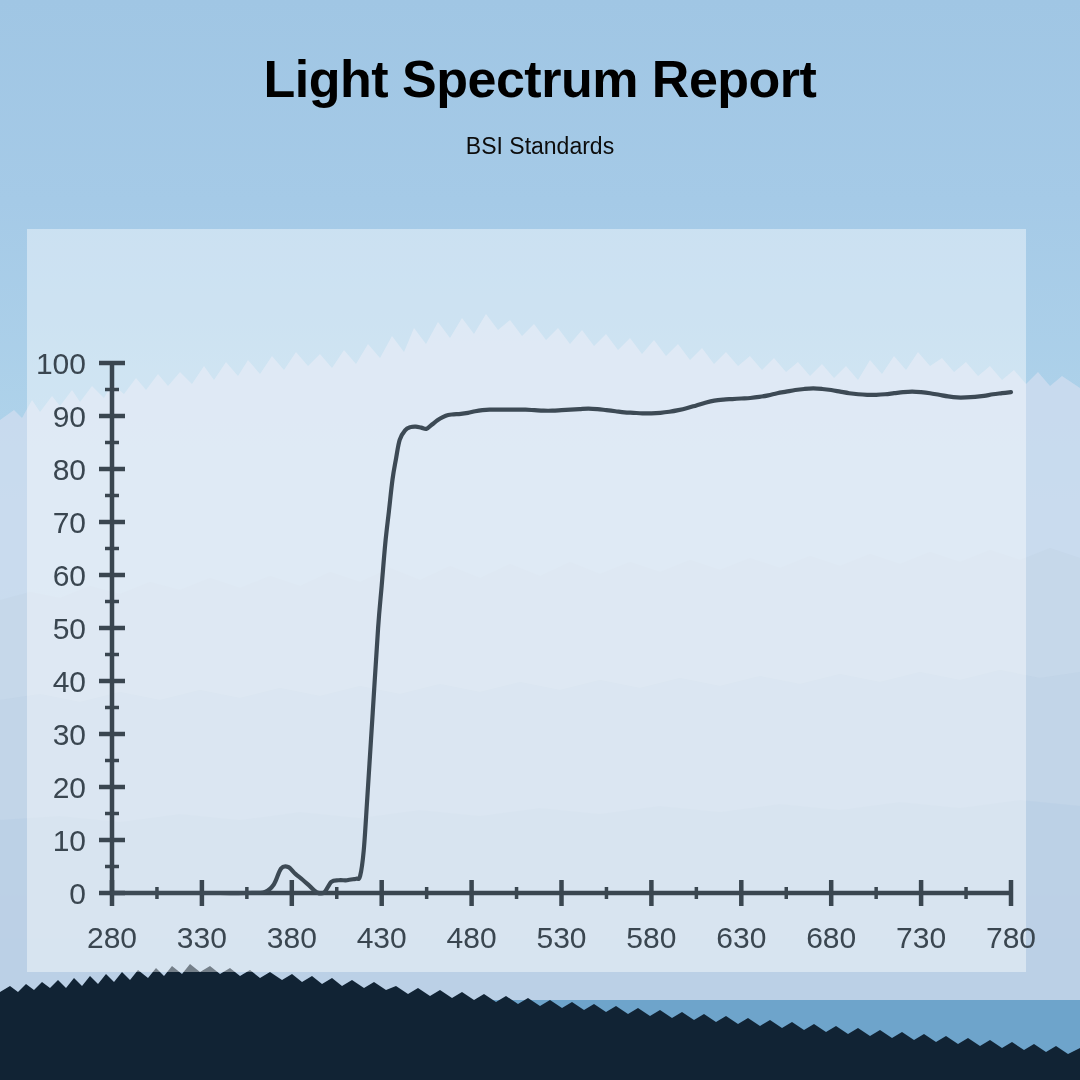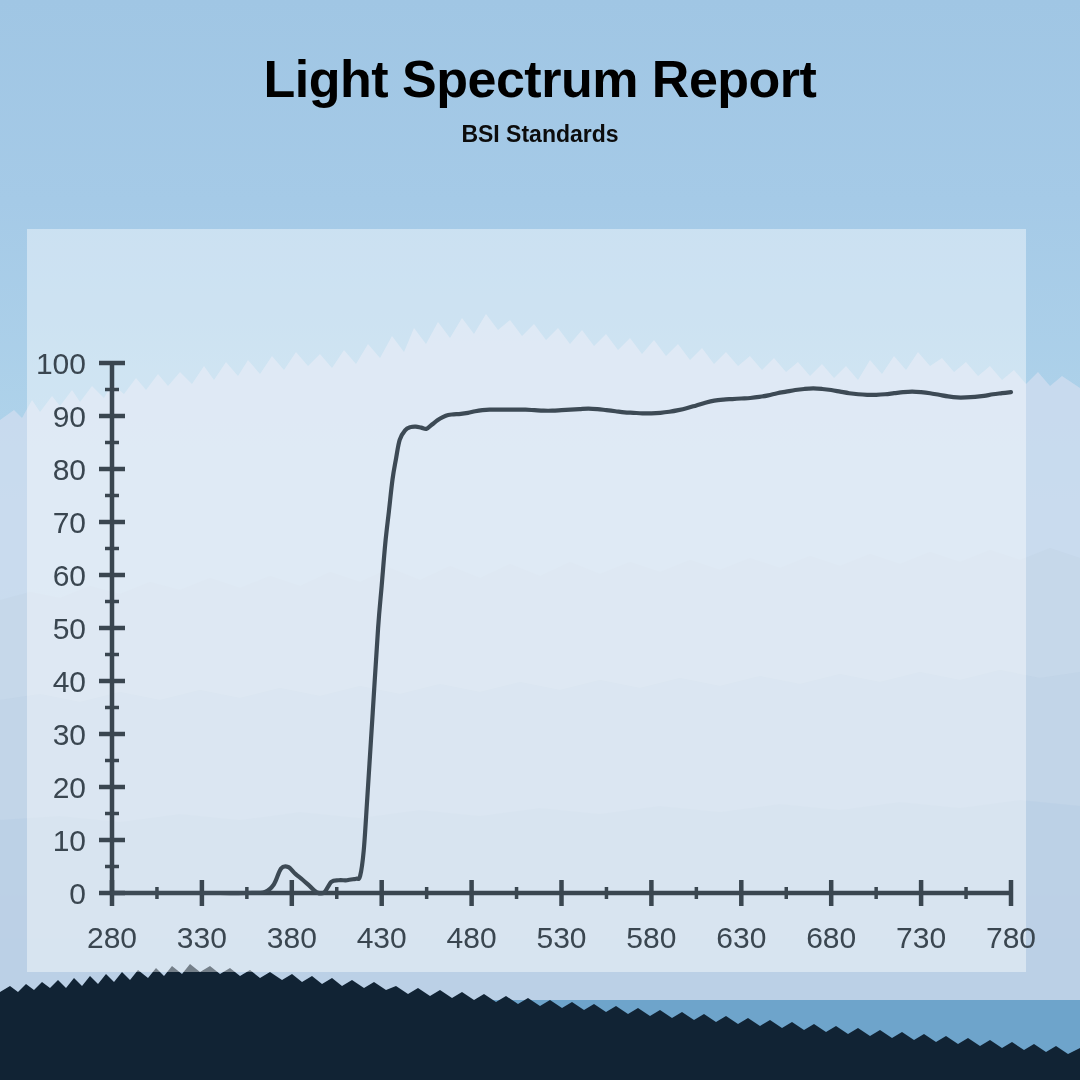--- a/index.html
+++ b/index.html
@@ -53,23 +53,23 @@
   #chart-title {
     font-size: 52px;
     font-weight: bold;
     color: #000000;
     letter-spacing: -0.5px;
     line-height: 1.05;
     margin: 0;
   }
   #chart-subtitle {
     font-size: 23px;
-    font-weight: bold;
+    font-weight: normal;
     color: #0c0c0c;
-    margin-top: 16px;
+    margin-top: 28px;
     line-height: 1.0;
   }
   #chart-standard {
     font-size: 25px;
     font-weight: bold;
     color: #0c0c0c;
     margin-top: 14px;
     line-height: 1.0;
   }
 

